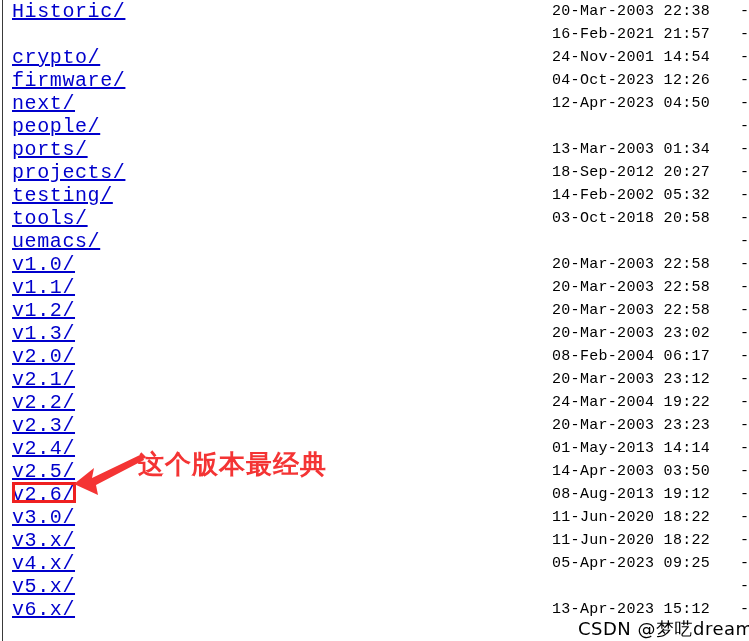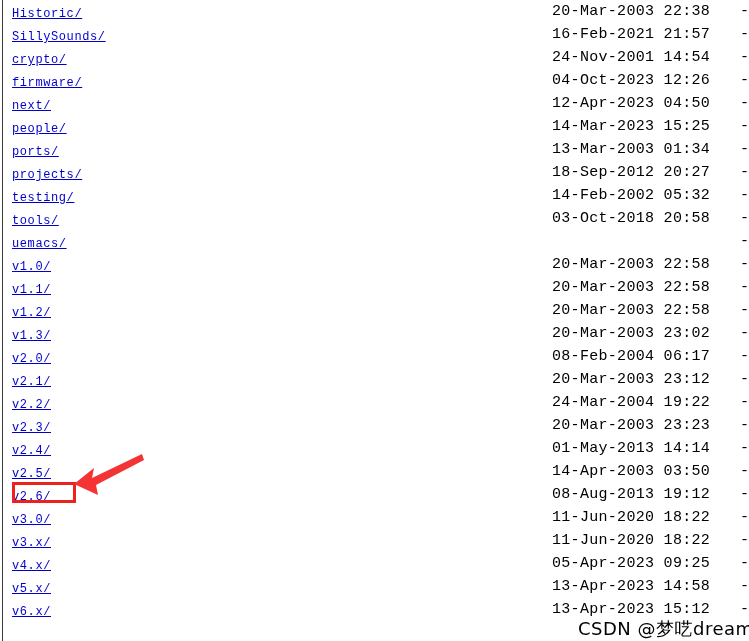--- a/index.html
+++ b/index.html
@@ -45,21 +45,21 @@
     position: absolute;
     left: 12px;
     top: 0;
     height: 23px;
     line-height: 23px;
   }
   .dir-link {
     color: #0000cc;
     text-decoration: underline;
     font-family: "Liberation Mono", "DejaVu Sans Mono", monospace;
-    font-size: 12px;
+    font-size: 20px;
     letter-spacing: 0.6px;
     cursor: pointer;
   }
   .date-cell {
     position: absolute;
     left: 507px;
     top: 0;
     height: 23px;
     line-height: 23px;
     color: #000000;
@@ -126,42 +126,40 @@
 
   <div class="frame-border"></div>
 
   <div class="listing" id="listing">
       <div class="row">
         <div class="name-cell"><a class="dir-link" href="#">Historic/</a></div>
         <div class="date-cell">20-Mar-2003 22:38</div>
         <div class="size-cell">-</div>
       </div>
       <div class="row">
-        <div class="name-cell"><a class="dir-link" href="#">SillySounds/</a></div>
         <div class="date-cell">16-Feb-2021 21:57</div>
         <div class="size-cell">-</div>
       </div>
       <div class="row">
         <div class="name-cell"><a class="dir-link" href="#">crypto/</a></div>
         <div class="date-cell">24-Nov-2001 14:54</div>
         <div class="size-cell">-</div>
       </div>
       <div class="row">
         <div class="name-cell"><a class="dir-link" href="#">firmware/</a></div>
         <div class="date-cell">04-Oct-2023 12:26</div>
         <div class="size-cell">-</div>
       </div>
       <div class="row">
         <div class="name-cell"><a class="dir-link" href="#">next/</a></div>
         <div class="date-cell">12-Apr-2023 04:50</div>
         <div class="size-cell">-</div>
       </div>
       <div class="row">
         <div class="name-cell"><a class="dir-link" href="#">people/</a></div>
-        <div class="date-cell">14-Mar-2023 15:25</div>
         <div class="size-cell">-</div>
       </div>
       <div class="row">
         <div class="name-cell"><a class="dir-link" href="#">ports/</a></div>
         <div class="date-cell">13-Mar-2003 01:34</div>
         <div class="size-cell">-</div>
       </div>
       <div class="row">
         <div class="name-cell"><a class="dir-link" href="#">projects/</a></div>
         <div class="date-cell">18-Sep-2012 20:27</div>
@@ -246,32 +244,32 @@
         <div class="date-cell">11-Jun-2020 18:22</div>
         <div class="size-cell">-</div>
       </div>
       <div class="row">
         <div class="name-cell"><a class="dir-link" href="#">v4.x/</a></div>
         <div class="date-cell">05-Apr-2023 09:25</div>
         <div class="size-cell">-</div>
       </div>
       <div class="row">
         <div class="name-cell"><a class="dir-link" href="#">v5.x/</a></div>
-        <div class="date-cell">13-Apr-2023 14:58</div>
         <div class="size-cell">-</div>
       </div>
       <div class="row">
         <div class="name-cell"><a class="dir-link" href="#">v6.x/</a></div>
         <div class="date-cell">13-Apr-2023 15:12</div>
         <div class="size-cell">-</div>
       </div>
     </div>
 
   <div class="annot-box"></div>
 
   <svg class="annot-arrow" viewBox="0 0 72 45" xmlns="http://www.w3.org/2000/svg">
     <polygon points="2,32 22,16 20,26 70,2 72,8 24,33 26,43" fill="#f43434"></polygon>
   </svg>
 
+  <div class="annot-text">这个版本最经典</div>
 
   <div class="watermark">CSDN @梦呓dream</div>
 
 </div>
 
 </body></html>

